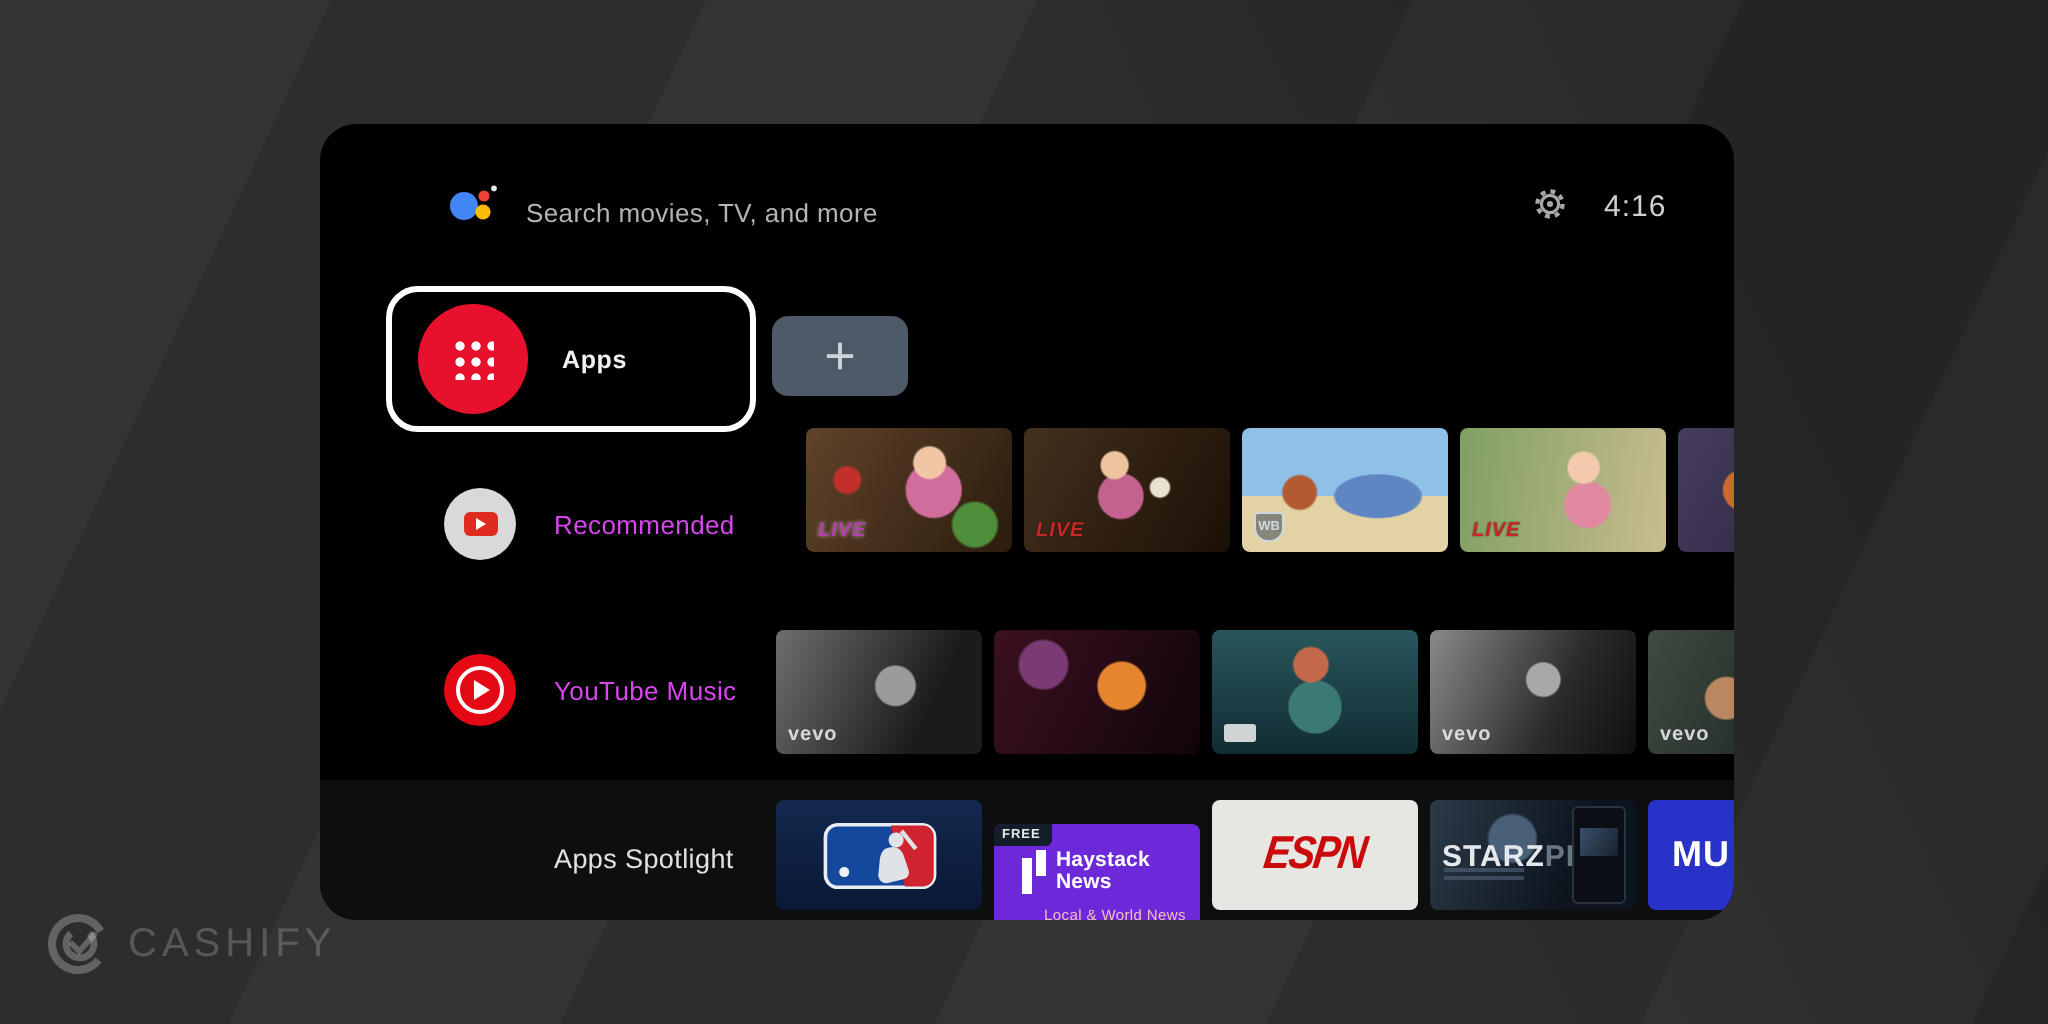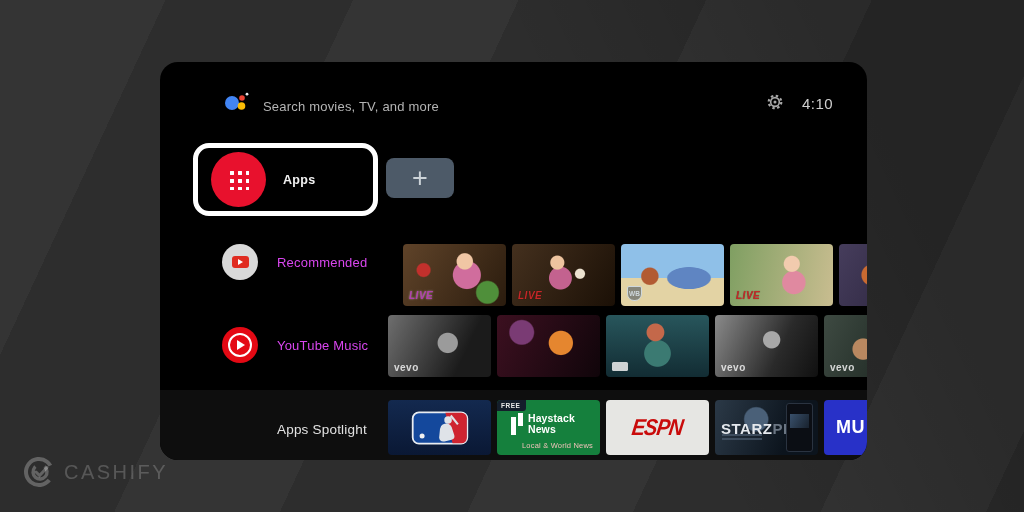--- a/index.html
+++ b/index.html
@@ -24,21 +24,21 @@
 
   
   .assistant-icon { position:absolute; left:64px; top:29px; width:26px; height:24px; }
   .search-label { position:absolute; left:103px; top:37px; font-size:13px; color:#b4b4b4; letter-spacing:.2px; }
   .gear-icon { position:absolute; left:606px; top:31px; width:18px; height:18px; }
   .clock { position:absolute; left:642px; top:33px; font-size:15px; color:#cfcfcf; letter-spacing:.5px; }
 
   
   .apps-card {
     position:absolute; left:33px; top:81px; width:185px; height:73px;
-    border:5px solid #ffffff; border-radius:16px;
+    border:3px solid #ffffff; border-radius:16px;
     display:flex; align-items:center; cursor:pointer;
   }
   .apps-circle {
     width:55px; height:55px; border-radius:50%; background:#e8112d;
     margin-left:13px; display:flex; align-items:center; justify-content:center;
   }
   .apps-grid-icon {
     width:21px; height:21px;
     background:radial-gradient(circle, #ffffff 2.1px, transparent 2.5px);
     background-size:8px 8px; background-position:0 0;
@@ -64,21 +64,21 @@
     background:#e40914; display:flex; align-items:center; justify-content:center;
   }
   .ytm-ring { width:24px; height:24px; border:2px solid #fff; border-radius:50%; display:flex; align-items:center; justify-content:center; }
   .ytm-tri { width:0; height:0; border-left:8px solid #fff; border-top:5px solid transparent; border-bottom:5px solid transparent; margin-left:2px; }
 
   .row-label { position:absolute; font-size:13px; color:#d946ef; letter-spacing:.2px; }
   .rec-label { left:117px; top:193px; }
   .mus-label { left:117px; top:276px; }
 
   .thumbs { position:absolute; left:228px; display:flex; gap:6px; width:600px; }
-  .rec-thumbs { top:182px;padding-left:15px; }
+  .rec-thumbs { top:152px;padding-left:15px; }
   .mus-thumbs { top:253px; }
   .thumb { width:103px; height:62px; border-radius:4px; position:relative; overflow:hidden; flex:none; cursor:pointer; }
 
   .rec-1 { background:
     radial-gradient(circle at 20% 42%, #c1302c 0 7%, transparent 8.5%),
     radial-gradient(circle at 60% 28%, #f0c6a4 0 10%, transparent 11.5%),
     radial-gradient(circle at 62% 50%, #d06d9d 0 19%, transparent 20.5%),
     radial-gradient(circle at 82% 78%, #4f8f3a 0 11%, transparent 12.5%),
     linear-gradient(120deg, #5f4329, #2b1c0e); }
   .rec-2 { background:
@@ -140,21 +140,21 @@
   
   .strip { position:absolute; left:0; top:328px; width:707px; height:70px; background:#0e0e0e; }
   .featured-by { position:absolute; left:34px; top:19px; width:94px; text-align:center; }
   .fb-line1 { font-size:10.5px; color:#cbcbcb; letter-spacing:.2px; }
   .fb-line2 { margin-top:4px; display:flex; align-items:center; justify-content:center; gap:4px; font-size:8.5px; color:#9e9e9e; }
   .spotlight-title { position:absolute; left:117px; top:32px; font-size:13.5px; color:#e2e2e2; letter-spacing:.2px; }
 
   .tiles { position:absolute; left:228px; top:10px; display:flex; gap:6px; width:600px; }
   .tile { width:103px; height:55px; border-radius:4px; position:relative; overflow:hidden; flex:none; cursor:pointer; }
   .tile-mlb { background:linear-gradient(#13294f, #0a1834); display:flex; align-items:center; justify-content:center; }
-  .tile-haystack { background:#15803d; }
+  .tile-haystack { background:#6d28d9;margin-top:12px; }
   .free-badge {
     position:absolute; left:0; top:0; background:#141e2b; color:#e8e8e8;
     font-size:6.5px; font-weight:700; letter-spacing:.5px; padding:2px 6px 2px 4px;
     border-radius:0 0 3px 0;
   }
   .haystack-main { position:absolute; left:14px; top:13px; display:flex; gap:5px; align-items:center; }
   .haystack-bars { position:relative; width:12px; height:22px; }
   .haystack-bars i { position:absolute; background:#fff; width:5px; display:block; }
   .haystack-bars .b1 { left:0; top:4px; height:18px; }
   .haystack-bars .b2 { left:7px; top:0; height:13px; }
@@ -200,21 +200,21 @@
     <circle cx="18" cy="7" r="2.8" fill="#ea4335"></circle>
     <circle cx="17.5" cy="15" r="3.8" fill="#fbbc05"></circle>
     <circle cx="23" cy="3.2" r="1.4" fill="#e8eaed"></circle>
   </svg>
   <div class="search-label">Search movies, TV, and more</div>
   <svg class="gear-icon" viewBox="0 0 20 20">
     <circle cx="10" cy="10" r="7" fill="none" stroke="#a8a8a8" stroke-width="2.4" stroke-dasharray="2.7 2.8"></circle>
     <circle cx="10" cy="10" r="4.8" fill="none" stroke="#a8a8a8" stroke-width="1.8"></circle>
     <circle cx="10" cy="10" r="1.7" fill="#a8a8a8"></circle>
   </svg>
-  <div class="clock">4:10</div>
+  <div class="clock">4:16</div>
 
   <div class="apps-card">
     <div class="apps-circle">
       <div class="apps-grid-icon"></div>
     </div>
     <div class="apps-label">Apps</div>
   </div>
   <button class="add-btn">
     <span>+</span>
   </button>

